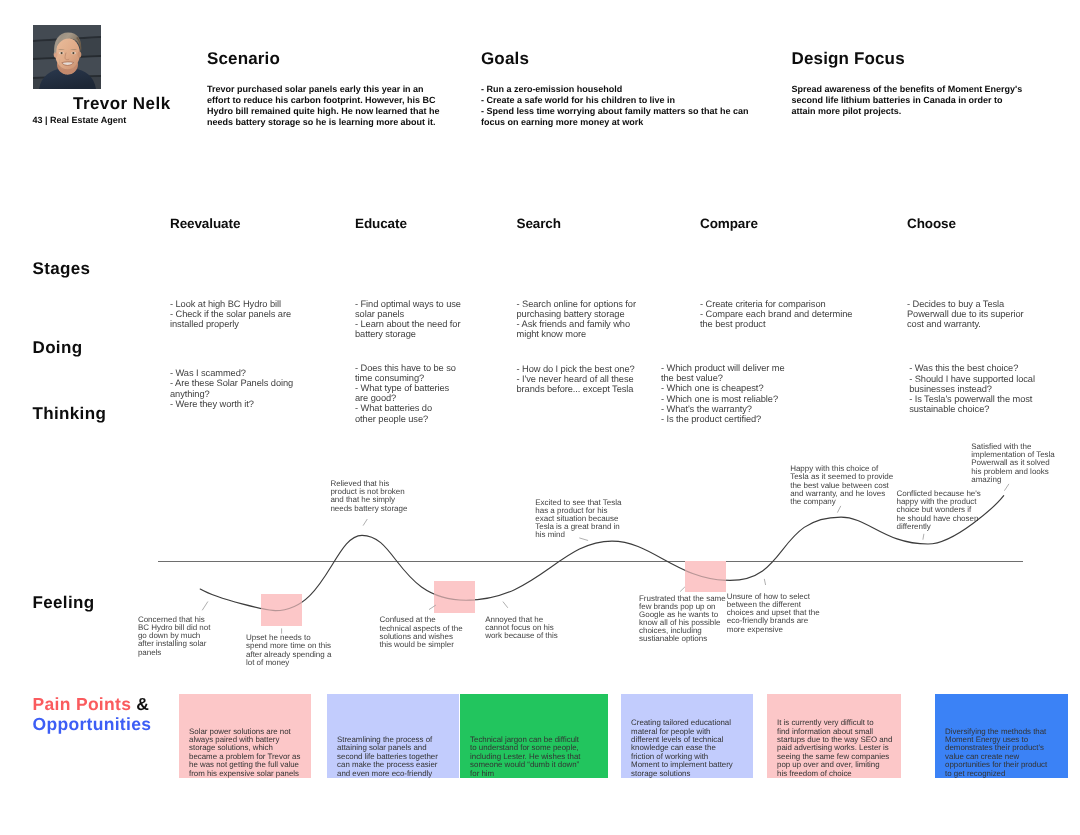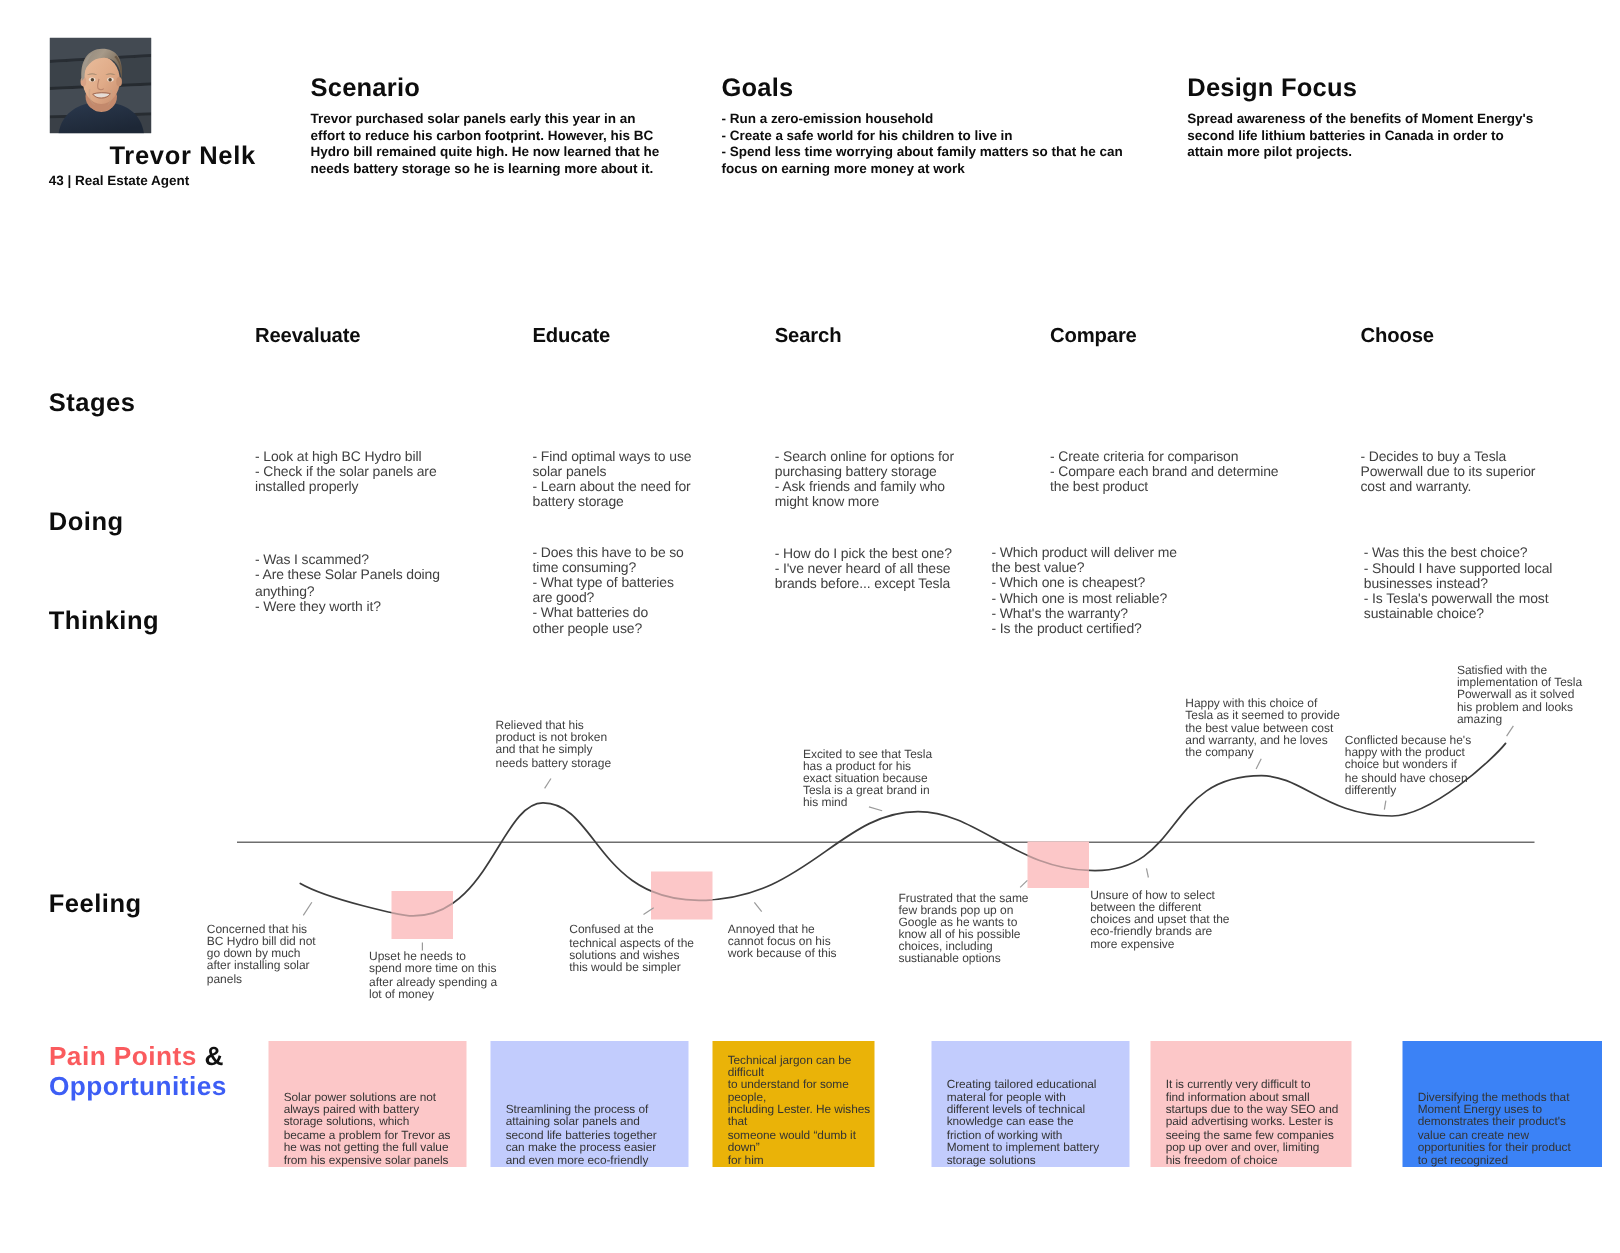--- a/index.html
+++ b/index.html
@@ -15,21 +15,21 @@
   #persona-photo svg{display:block;}
   #persona-name{position:absolute;left:32px;top:96px;font-size:17px;font-weight:700;
                 letter-spacing:0.45px;color:#0d0d0d;line-height:16px;margin-left:41px;}
   #persona-meta{position:absolute;left:32.5px;top:113px;font-size:9px;font-weight:700;color:#0d0d0d;
                 letter-spacing:0px;line-height:14px;}
 
   
   .intro{position:absolute;}
   .intro-title{font-size:17px;font-weight:700;color:#0d0d0d;letter-spacing:0.15px;line-height:16px;}
   .intro-body{font-size:9px;font-weight:700;color:#0d0d0d;line-height:11px;
-              letter-spacing:-0.01px;margin-top:7px;}
+              letter-spacing:-0.01px;margin-top:17px;}
 
   
   .rowlabel{position:absolute;left:32.5px;font-size:17px;font-weight:700;color:#0d0d0d;
             letter-spacing:0.35px;line-height:16px;margin-top:40px;}
 
   
   .stage-title{position:absolute;font-size:13.5px;font-weight:700;color:#0d0d0d;
                letter-spacing:-0.1px;line-height:16px;}
 
   
@@ -236,21 +236,21 @@
       <div>cannot focus on his</div>
       <div>work because of this</div>
     </div>
   <div class="note" style="left:535.3px;top:498.7px">
       <div>Excited to see that Tesla</div>
       <div>has a product for his</div>
       <div>exact situation because</div>
       <div>Tesla is a great brand in</div>
       <div>his mind</div>
     </div>
-  <div class="note" style="left:599px;top:594.7px">
+  <div class="note" style="left:639px;top:594.7px">
       <div>Frustrated that the same</div>
       <div>few brands pop up on</div>
       <div>Google as he wants to</div>
       <div>know all of his possible</div>
       <div>choices, including</div>
       <div>sustianable options</div>
     </div>
   <div class="note" style="left:726.8px;top:593.0px">
       <div>Unsure of how to select</div>
       <div>between the different</div>
@@ -323,21 +323,21 @@
   </div>
   <div class="card" style="left:327px;top:693.9px;width:132px;height:84px;background:#C2CCFD">
     <div class="card-text" style="padding-left:10.1px">
         <div>Streamlining the process of</div>
         <div>attaining solar panels and</div>
         <div>second life batteries together</div>
         <div>can make the process easier</div>
         <div>and even more eco-friendly</div>
       </div>
   </div>
-  <div class="card" style="left:475px;top:693.9px;width:108px;height:84px;background:#eab308">
+  <div class="card" style="left:460px;top:693.9px;width:148px;height:84px;background:#22c55e">
     <div class="card-text" style="padding-left:10.1px">
         <div>Technical jargon can be difficult</div>
         <div>to understand for some people,</div>
         <div>including Lester. He wishes that</div>
         <div>someone would “dumb it down”</div>
         <div>for him</div>
       </div>
   </div>
   <div class="card" style="left:621px;top:693.9px;width:132px;height:84px;background:#C2CCFD">
     <div class="card-text" style="padding-left:10.1px">

